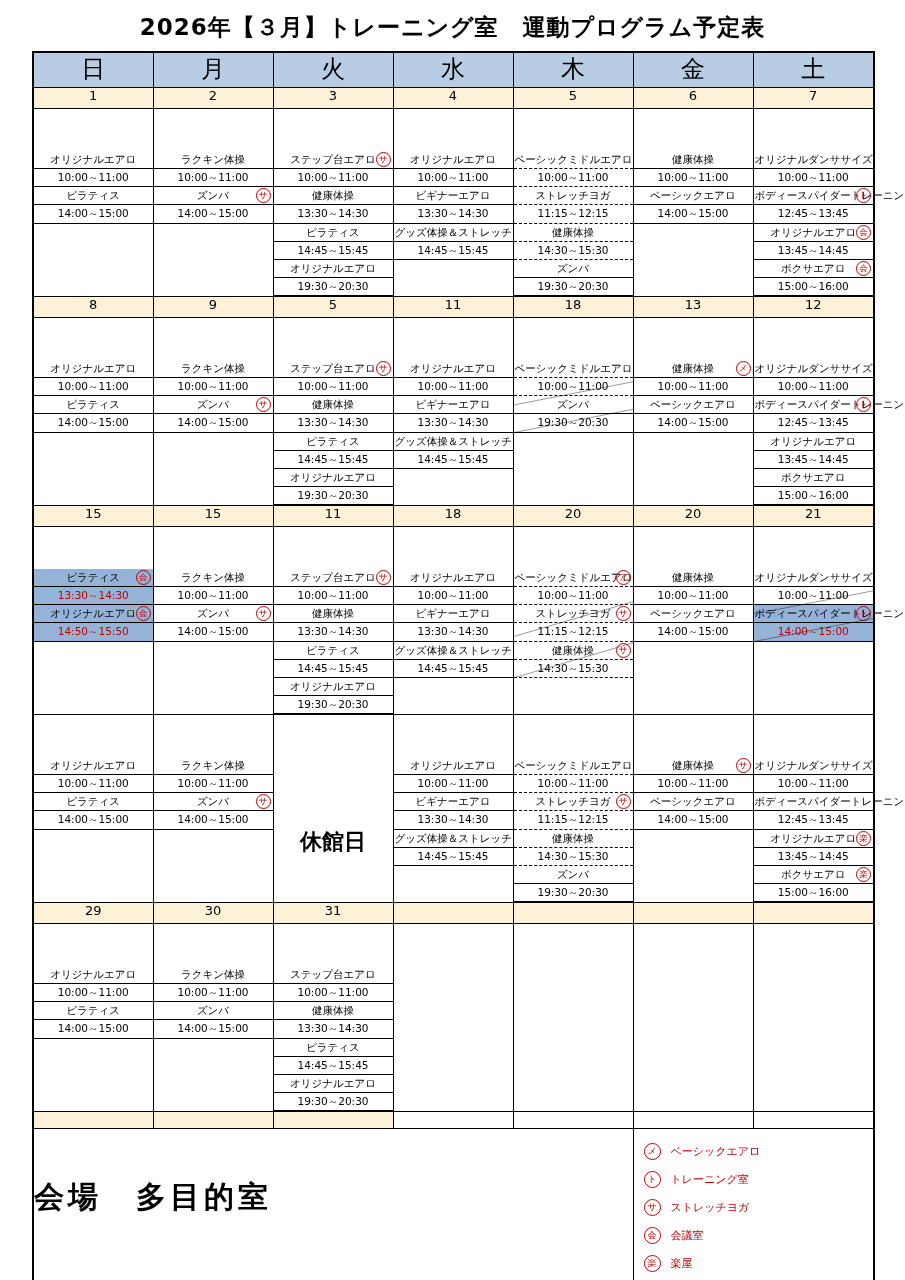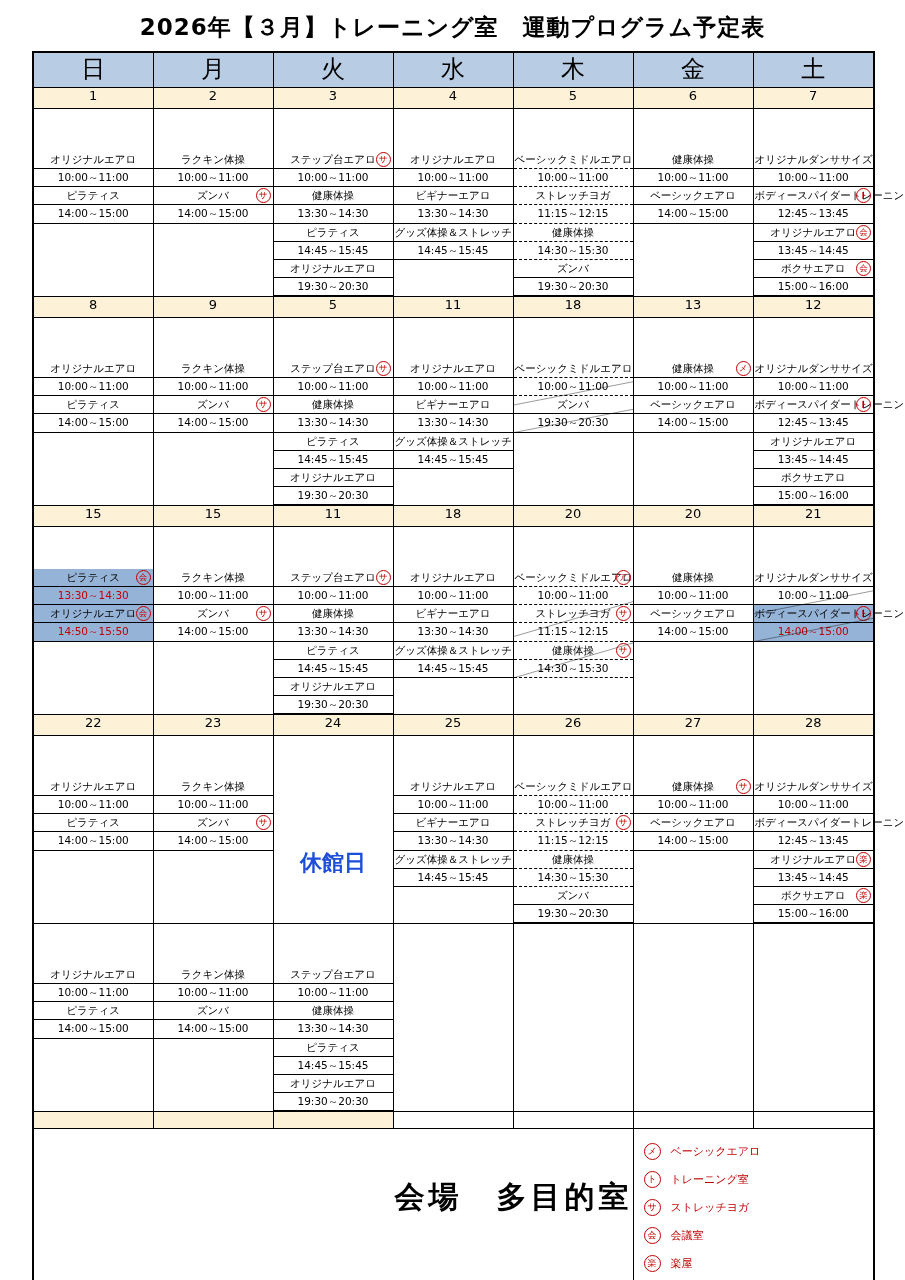--- a/index.html
+++ b/index.html
@@ -81,35 +81,35 @@
     font-size:8.5px;
     text-align:center;
     position:absolute;
     right:2px;top:1px;
     font-family:"DejaVu Sans",sans-serif;
   }
   .hl{background:#95b3d7;}
   .hlred{color:#c00000;}
   .closed{
     text-align:center;
-    color:#1d4ed8;
+    color:#000000;
     font-size:22px;
     font-weight:bold;
     font-family:"DejaVu Sans",sans-serif;
     padding-top:70px;
   }
   .spacer td{height:16px;background:#fdf2d8;}
   .spacer td.white{background:#fff;}
   .footrow td{height:165px;}
   .venue{
     font-size:30px;
     font-weight:bold;
     letter-spacing:4px;
     font-family:"DejaVu Sans",sans-serif;
-    text-align:right;
+    text-align:left;
     padding-top:48px;
   }
   .legend{padding:14px 0 0 10px;}
   .legend .lg{
     display:flex;align-items:center;
     margin-bottom:11px;
     font-size:11px;
     color:#c00000;
     font-family:"DejaVu Sans",sans-serif;
   }
@@ -520,29 +520,20 @@
                 <span class="badge">ト</span>
               </div>
               <div class="tm bt hl hlred">14:00～15:00</div>
               <svg class="strike" preserveAspectRatio="none" viewBox="0 0 100 100">
                 <line x1="0" y1="62" x2="100" y2="30" stroke="#000" stroke-width="0.4" vector-effect="non-scaling-stroke"></line>
                 <line x1="0" y1="100" x2="100" y2="68" stroke="#000" stroke-width="0.4" vector-effect="non-scaling-stroke"></line>
               </svg>
             </div>
           </td>
         </tr>
-        <tr class="daynum">
-          <td>22</td>
-          <td>23</td>
-          <td>24</td>
-          <td>25</td>
-          <td>26</td>
-          <td>27</td>
-          <td>28</td>
-        </tr>
         <tr class="bodyrow">
           <td>
             <div class="cellwrap">
               <div class="ev bt">
                 <span class="nm">オリジナルエアロ</span>
               </div>
               <div class="tm bt">10:00～11:00</div>
               <div class="ev bt">
                 <span class="nm">ピラティス</span>
               </div>
@@ -632,20 +623,29 @@
                 <span class="badge">楽</span>
               </div>
               <div class="tm bt">13:45～14:45</div>
               <div class="ev bt">
                 <span class="nm">ボクサエアロ</span>
                 <span class="badge">楽</span>
               </div>
               <div class="tm bt">15:00～16:00</div>
             </div>
           </td>
+        </tr>
+        <tr class="daynum">
+          <td>29</td>
+          <td>30</td>
+          <td>31</td>
+          <td></td>
+          <td></td>
+          <td></td>
+          <td></td>
         </tr>
         <tr class="bodyrow">
           <td>
             <div class="cellwrap">
               <div class="ev bt">
                 <span class="nm">オリジナルエアロ</span>
               </div>
               <div class="tm bt">10:00～11:00</div>
               <div class="ev bt">
                 <span class="nm">ピラティス</span>

